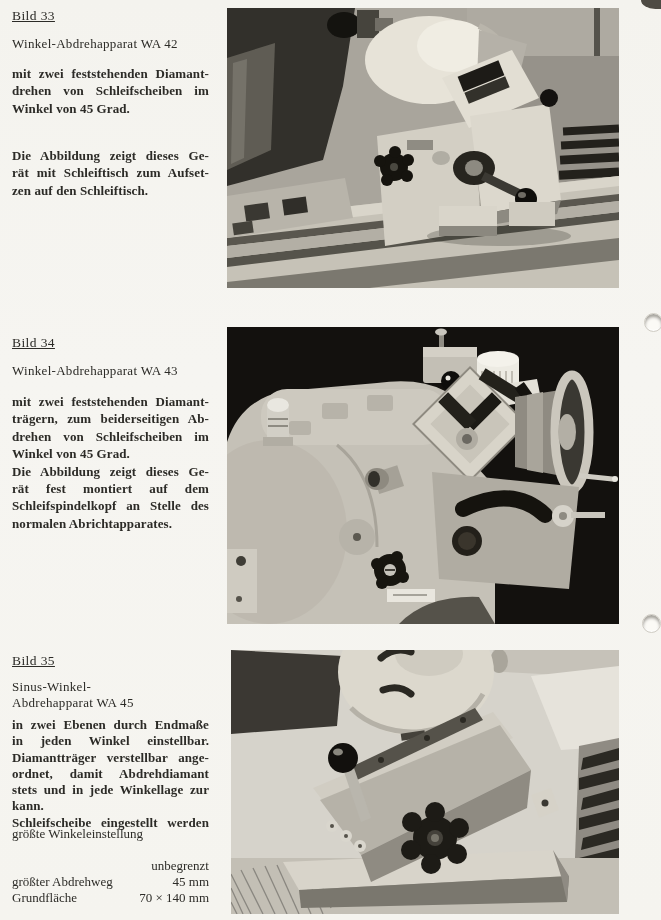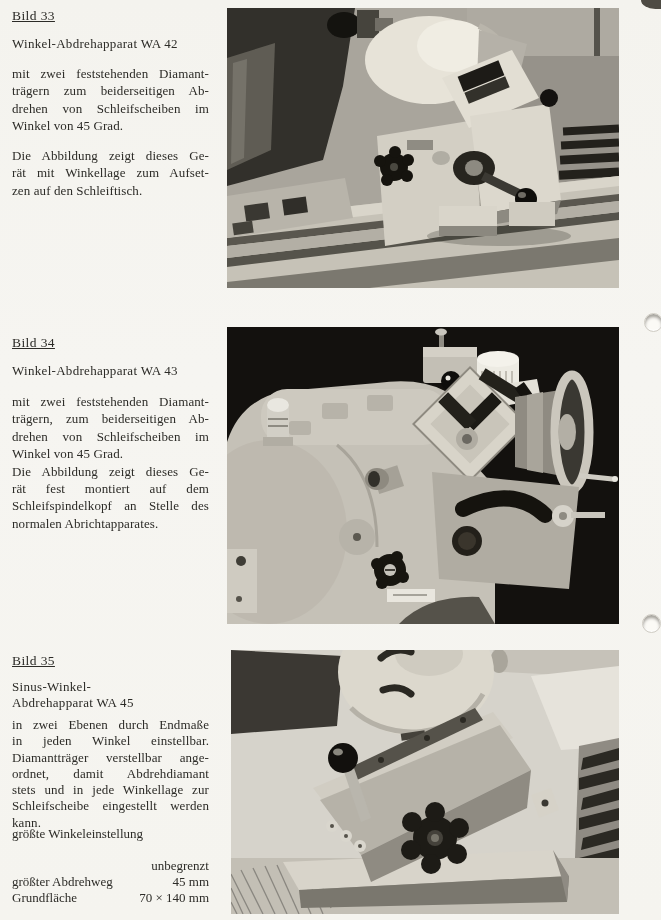--- a/index.html
+++ b/index.html
@@ -4,21 +4,21 @@
 <style>
   html,body{margin:0;padding:0;}
   body{
     width:661px;height:920px;position:relative;overflow:hidden;
     background:linear-gradient(180deg,#f4f3ee 0%,#f6f5f1 40%,#f5f4ef 100%);
     font-family:"Liberation Serif","DejaVu Serif",serif;color:#2c2b27;
   }
   .col{position:absolute;left:12px;width:197px;}
   .fig-label{font-size:13.5px;letter-spacing:.4px;text-decoration:underline;}
   .sec-title{font-weight:normal;font-size:13px;letter-spacing:.3px;white-space:nowrap;}
-  .bline{font-size:13px;letter-spacing:.1px;text-align:justify;text-align-last:justify;}
+  .bline{font-size:13px;letter-spacing:.1px;text-align:justify;text-align-last:justify;font-weight:bold;}
   .bline.ll{text-align-last:left;}
   .lh1{line-height:17.4px;}
   .lh2{line-height:16.3px;}
   .spec-row{display:flex;justify-content:space-between;font-size:13px;line-height:15.9px;font-family:Liberation Serif, serif;}
   .spec-right{text-align:right;font-size:13px;line-height:15.9px;margin-top:16px;}
   .photo{position:absolute;overflow:hidden;background:#b4b0a7;}
   .photo svg{display:block;width:100%;height:100%;}
   #photo1{left:227px;top:8px;width:392px;height:280px;}
   #photo2{left:227px;top:327px;width:392px;height:297px;}
   #photo3{left:231px;top:650px;width:388px;height:264px;}
@@ -30,27 +30,26 @@
   #corner-shadow{position:absolute;right:0;top:0;width:20px;height:9px;
     background:#4e4b44;border-bottom-left-radius:16px 10px;}
 </style>
 </head>
 <body>
 
 <div class="col fig-label" style="top:8px">Bild 33</div>
 <div class="col sec-title" style="top:36px">Winkel-Abdrehapparat WA 42</div>
 <div class="col" style="top:65px">
   <div class="bline lh1">mit zwei feststehenden Diamant-</div>
-  <div class="bline lh1">trägern zum beiderseitigen Ab-</div>
   <div class="bline lh1">drehen von Schleifscheiben im</div>
   <div class="bline lh1 ll">Winkel von 45 Grad.</div>
 </div>
 <div class="col" style="top:147px">
   <div class="bline lh1">Die Abbildung zeigt dieses Ge-</div>
-  <div class="bline lh1">rät mit Winkellage zum Aufset-</div>
+  <div class="bline lh1">rät mit Schleiftisch zum Aufset-</div>
   <div class="bline lh1 ll">zen auf den Schleiftisch.</div>
 </div>
 
 <div class="col fig-label" style="top:335px">Bild 34</div>
 <div class="col sec-title" style="top:363px">Winkel-Abdrehapparat WA 43</div>
 <div class="col" style="top:393px">
   <div class="bline lh1">mit zwei feststehenden Diamant-</div>
   <div class="bline lh1">trägern, zum beiderseitigen Ab-</div>
   <div class="bline lh1">drehen von Schleifscheiben im</div>
   <div class="bline lh1 ll">Winkel von 45 Grad.</div>
@@ -62,22 +61,22 @@
 
 <div class="col fig-label" style="top:653px">Bild 35</div>
 <div class="col sec-title" style="top:679px;line-height:16.5px">Sinus-Winkel-</div>
 <div class="col sec-title" style="top:695px;line-height:16.5px">Abdrehapparat WA 45</div>
 <div class="col" style="top:717px">
   <div class="bline lh2">in zwei Ebenen durch Endmaße</div>
   <div class="bline lh2">in jeden Winkel einstellbar.</div>
   <div class="bline lh2">Diamantträger verstellbar ange-</div>
   <div class="bline lh2">ordnet, damit Abdrehdiamant</div>
   <div class="bline lh2">stets und in jede Winkellage zur</div>
+  <div class="bline lh2 ll">kann.</div>
   <div class="bline lh2">Schleifscheibe eingestellt werden</div>
-  <div class="bline lh2 ll">kann.</div>
 </div>
 <div class="col" style="top:826px">
   <div class="spec-row">
     <span>größte Winkeleinstellung</span>
   </div>
   <div class="spec-right">unbegrenzt</div>
   <div class="spec-row">
     <span>größter Abdrehweg</span>
     <span>45 mm</span>
   </div>

